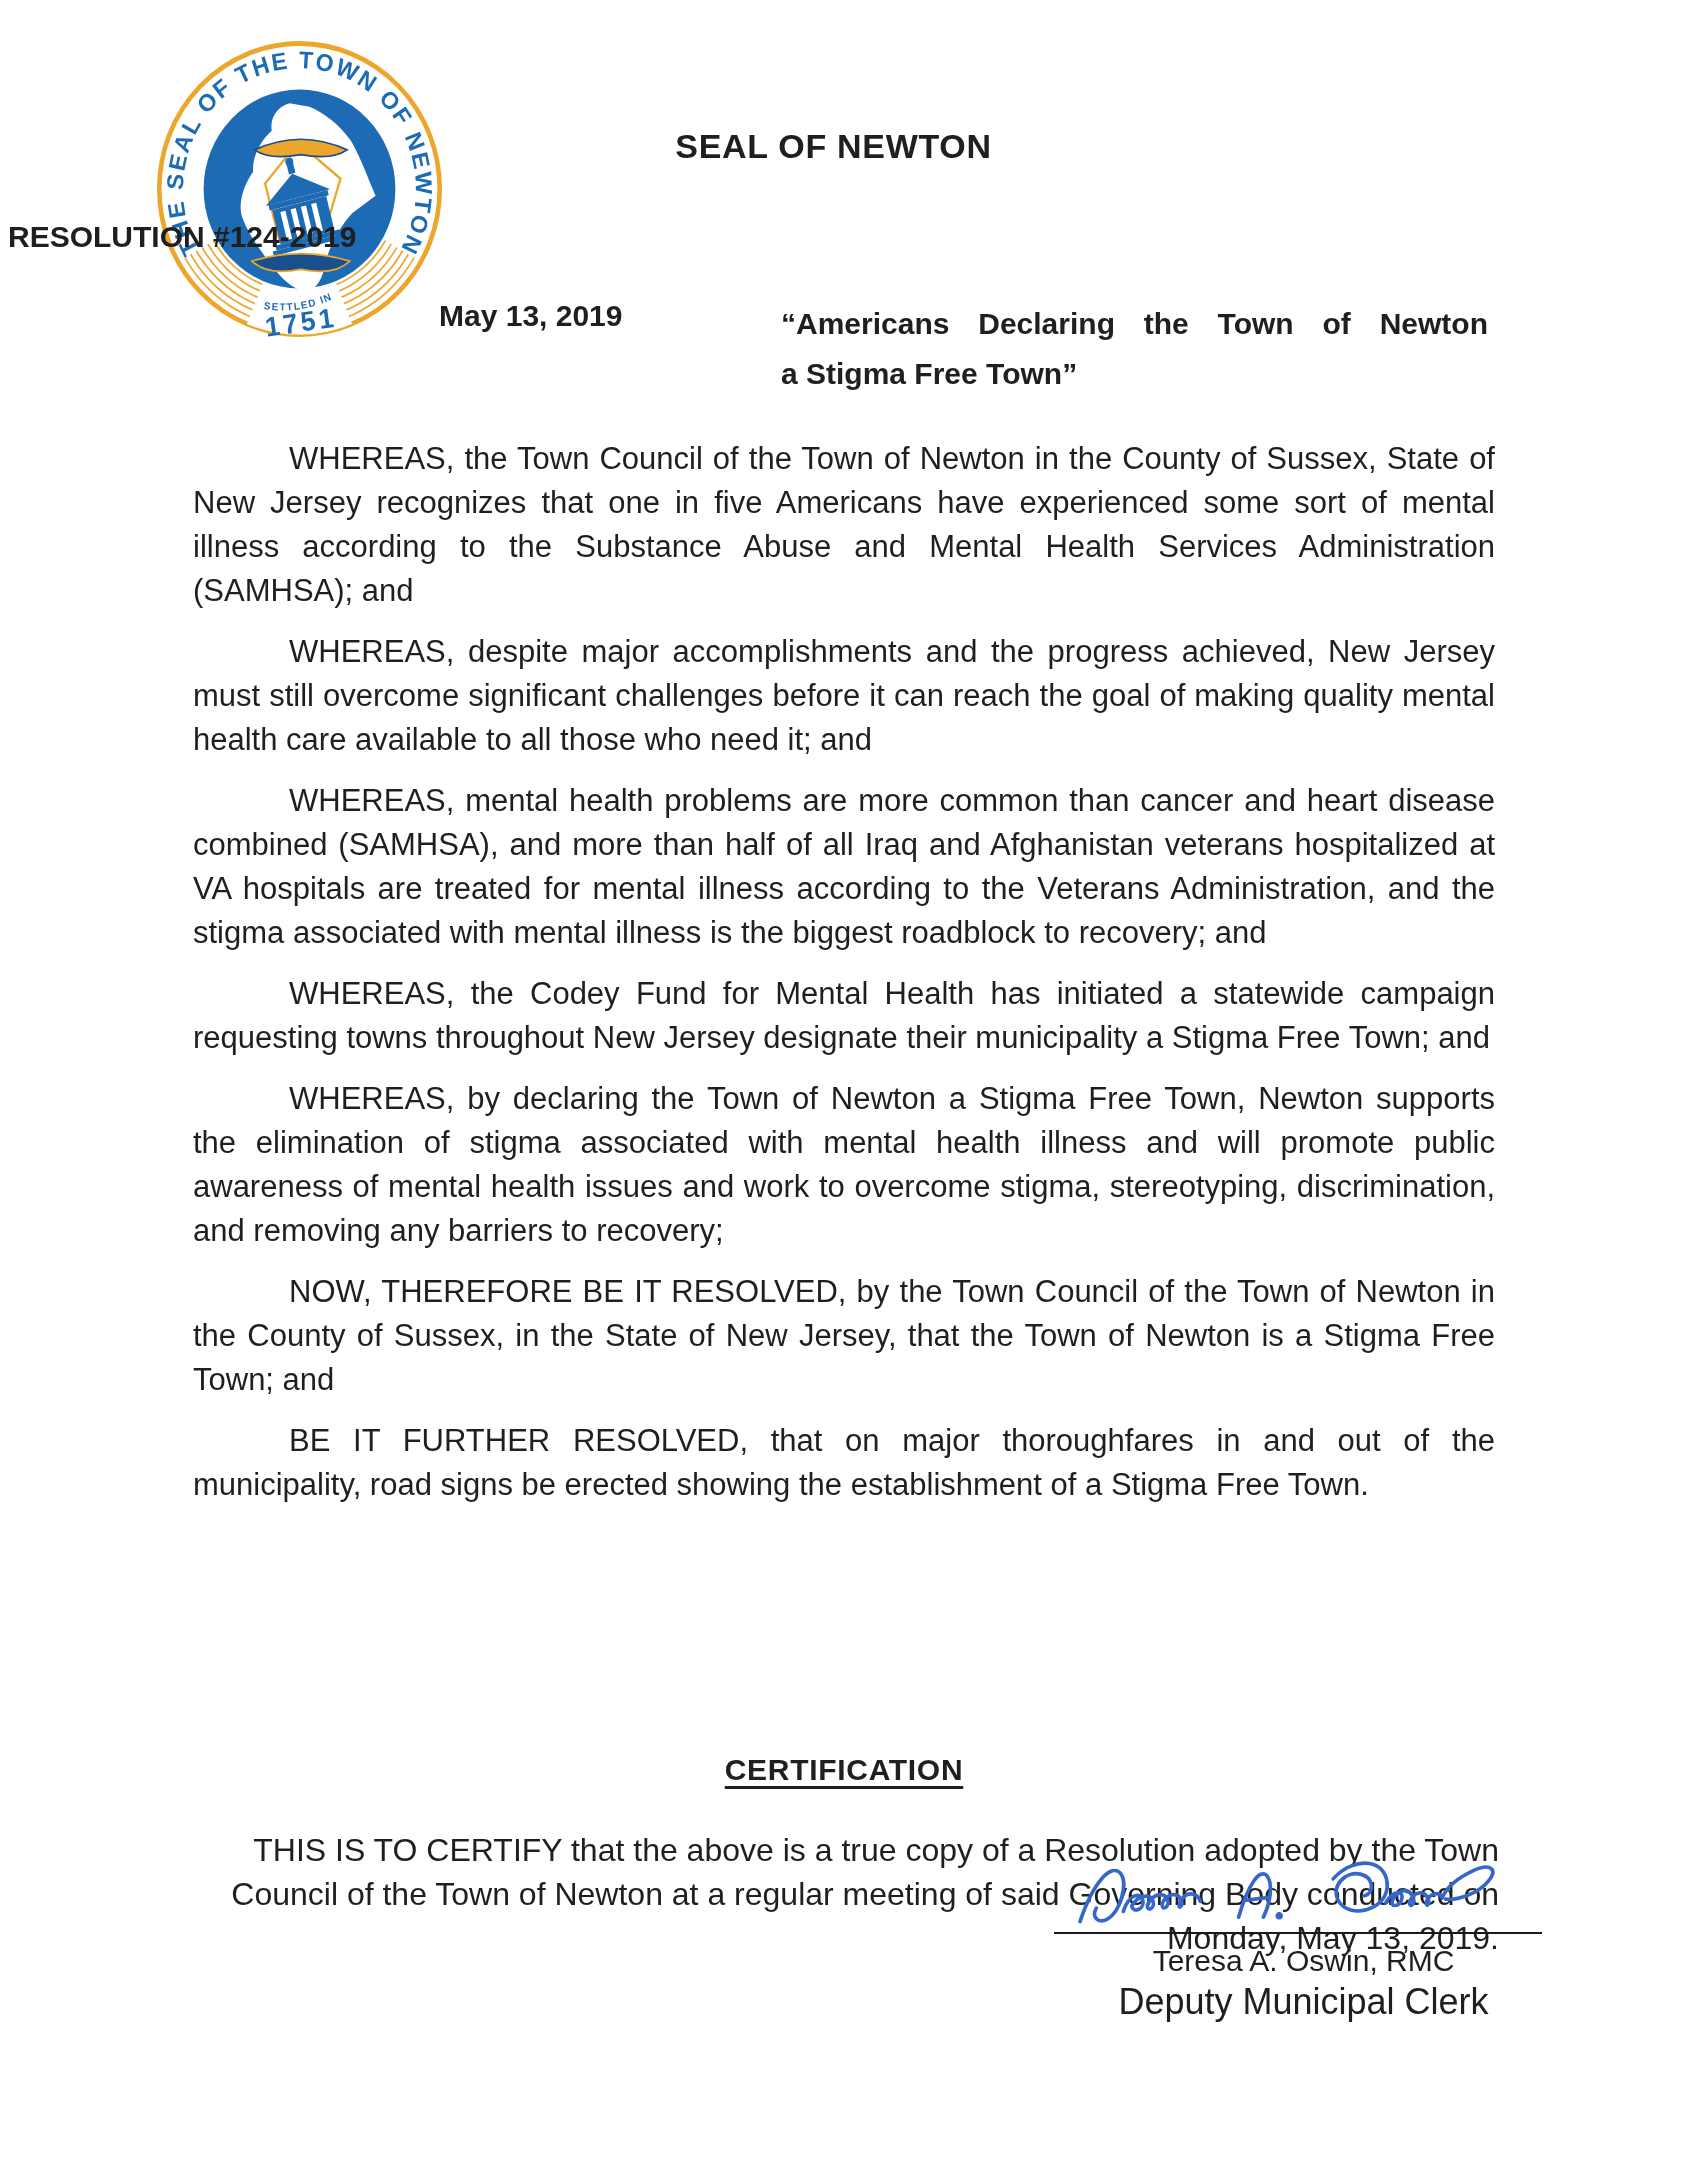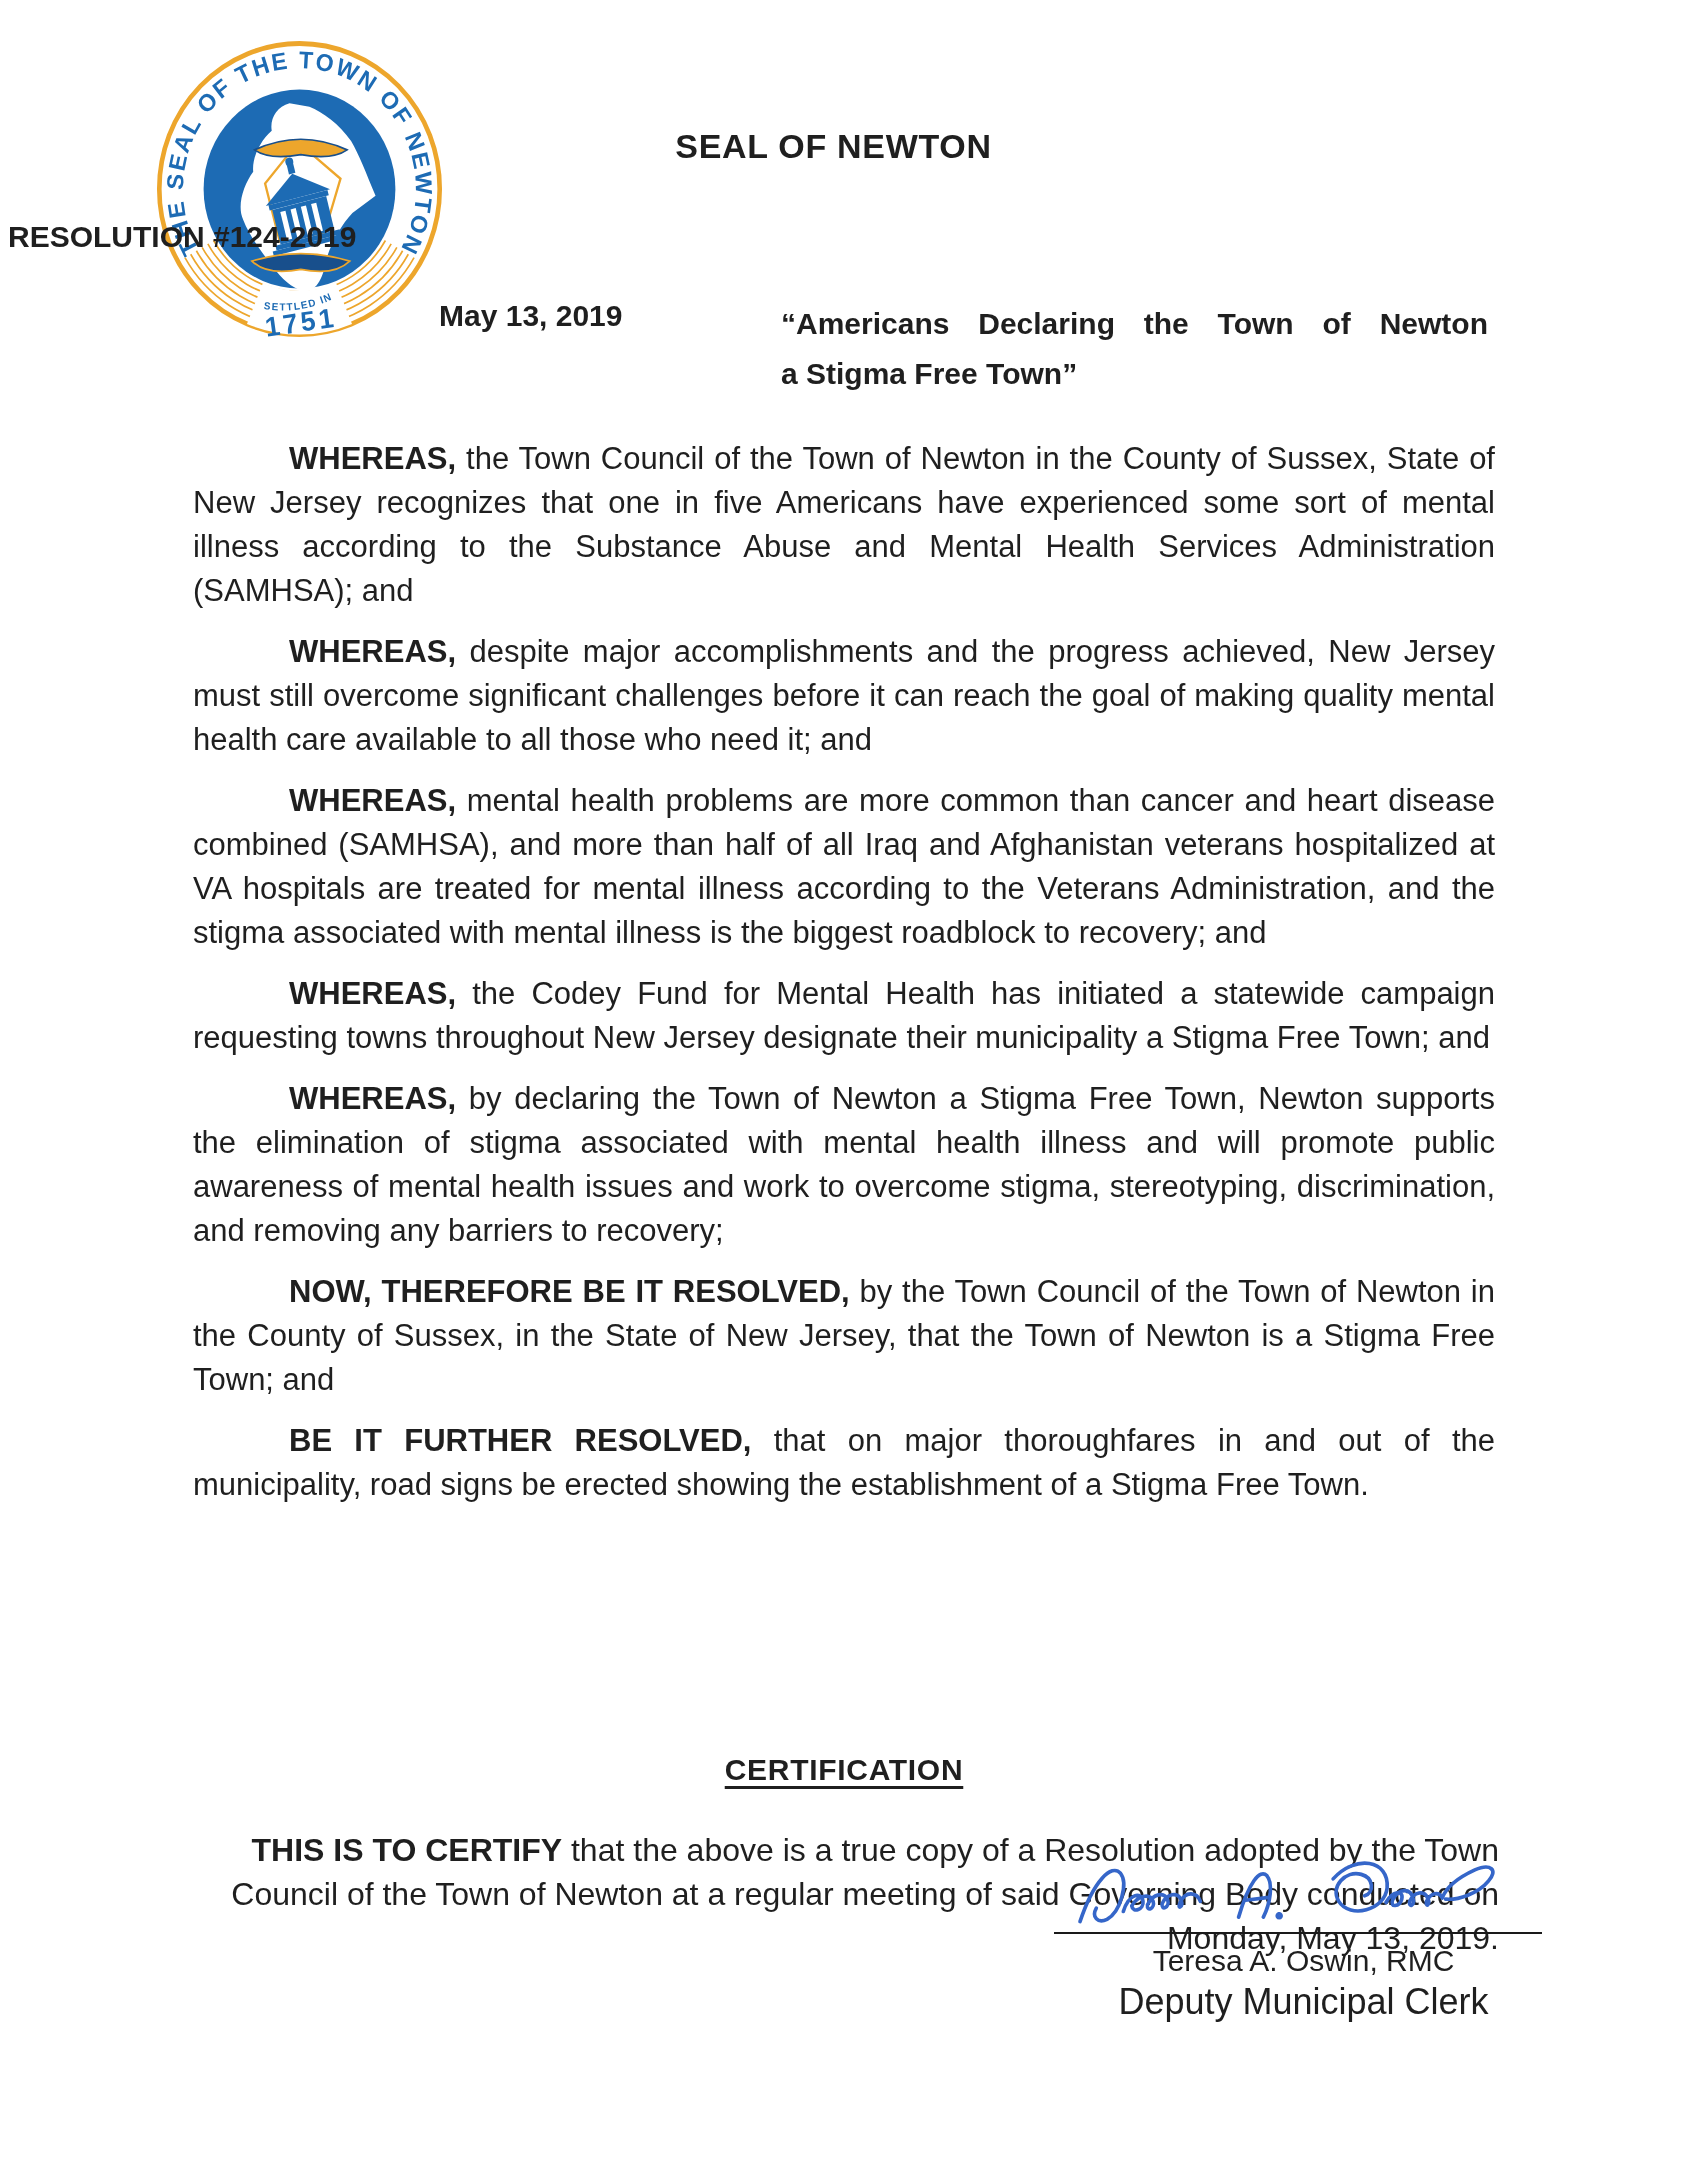--- a/index.html
+++ b/index.html
@@ -59,21 +59,21 @@
     left: 193px; top: 437px;
     width: 1302px;
     font-size: 31px;
     line-height: 44px;
     text-align: justify;
   }
   .body-text p {
     margin: 0 0 17px 0;
     text-indent: 96px;
   }
-  .lead { font-weight: bold; margin-top: 16px; }
+  .lead { font-weight: normal; margin-top: 16px; }
   
   .cert {
     position: absolute;
     left: 189px; top: 1753px;
     width: 1310px;
     text-align: center;
   }
   .cert-heading {
     font-size: 30px;
     font-weight: bold;

